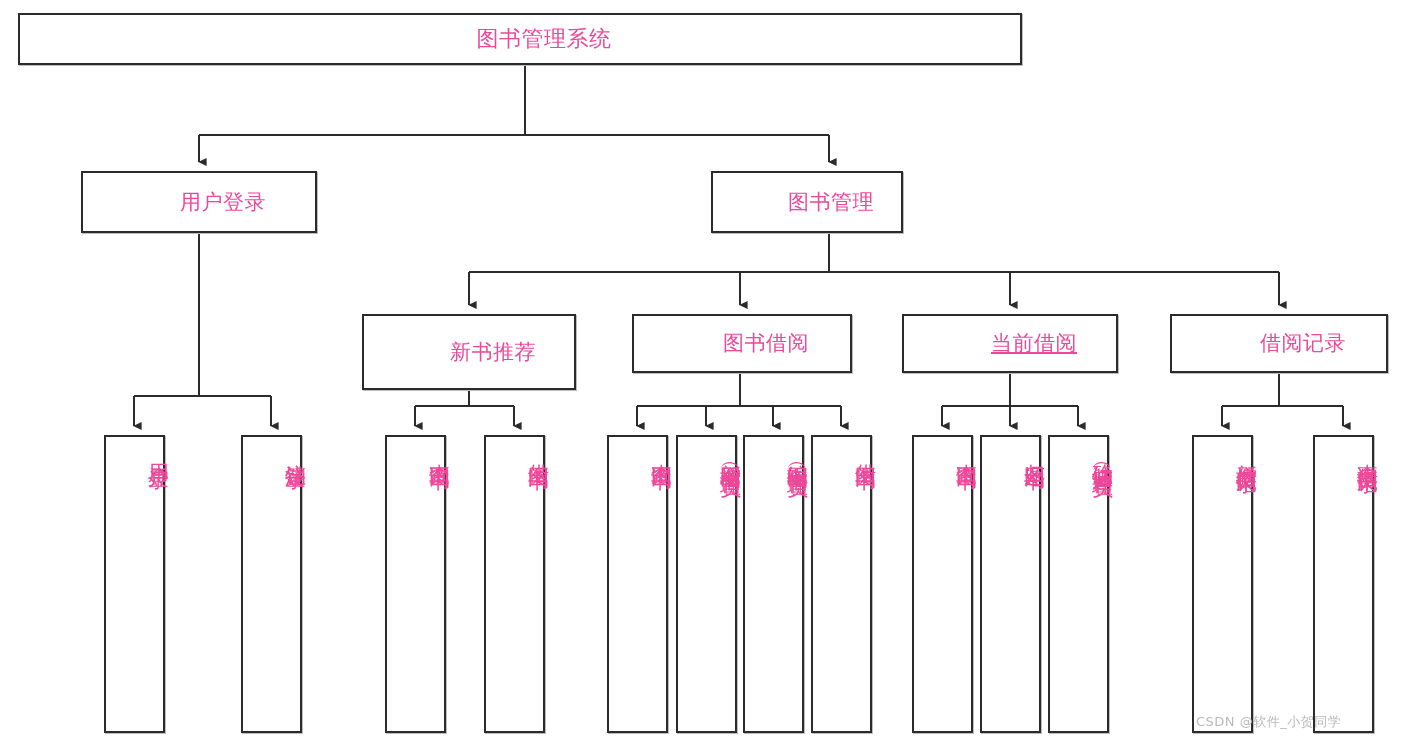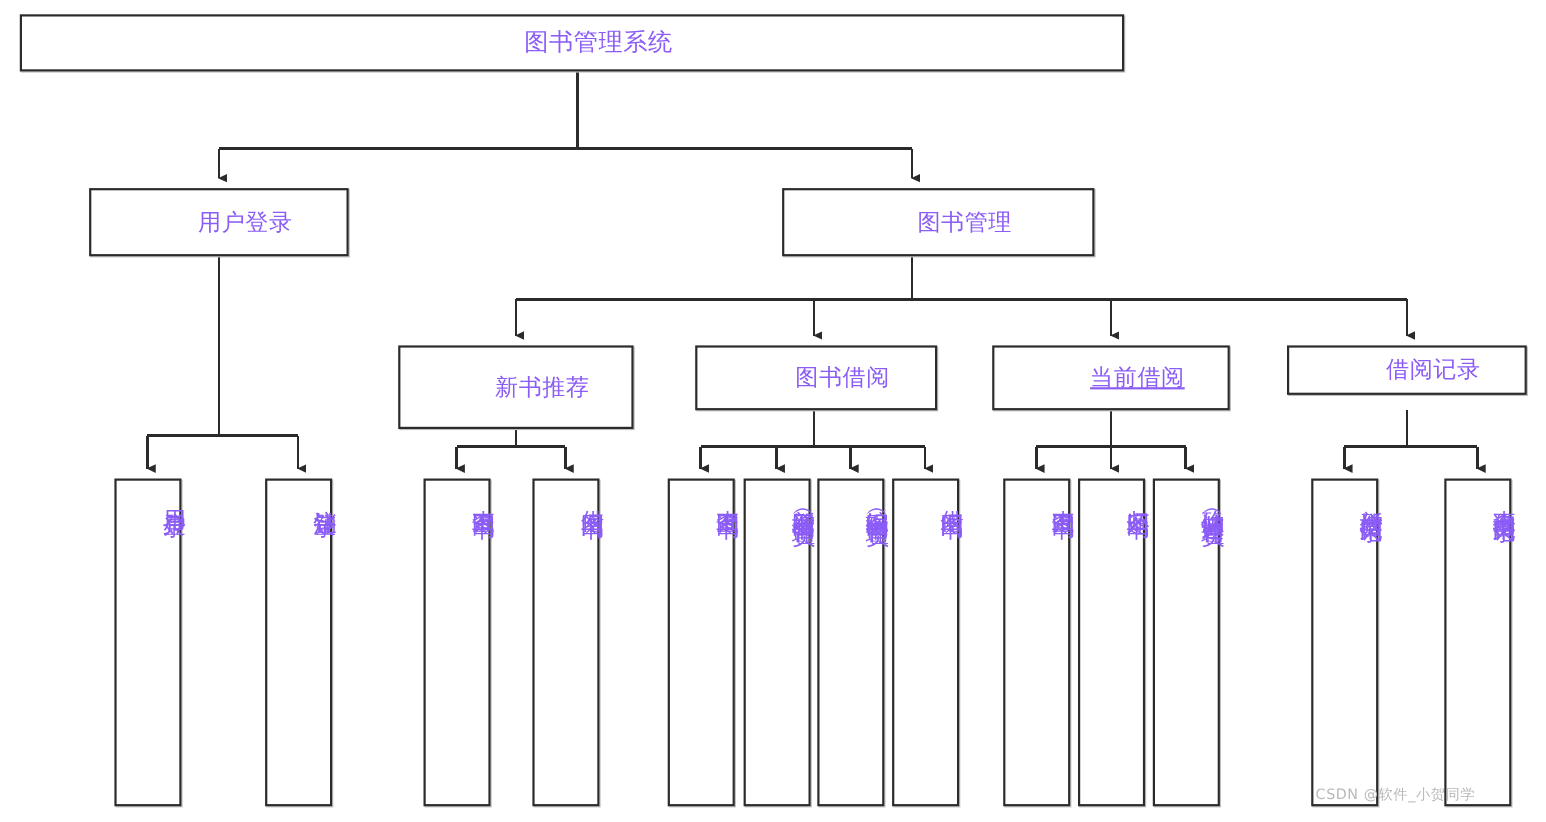--- a/index.html
+++ b/index.html
@@ -20,21 +20,21 @@
   }
   .node-box {
     position: absolute;
     box-sizing: border-box;
     background: #ffffff;
     border: 2px solid #2b2b2b;
     box-shadow: 1px 1px 0 0 #bdbdbd;
     display: flex;
     align-items: center;
     justify-content: center;
-    color: #8b5cf6;
+    color: #ec4899;
     padding-left: 48px;
   }
   .node-label {
     display: block;
     text-align: center;
     line-height: 1.18;
     letter-spacing: 0.5px;
     white-space: nowrap;
   }
   .node-horizontal .node-label {
@@ -120,33 +120,33 @@
       </g>
   </svg>
 
   <div id="nodes-layer">
       <div class="node-box node-root node-horizontal" style="left: 18px; top: 13px; width: 1004px; height: 52px;">
         <span class="node-label">图书管理系统</span>
       </div>
       <div class="node-box node-horizontal" style="left: 81px; top: 171px; width: 236px; height: 62px;">
         <span class="node-label">用户登录</span>
       </div>
-      <div class="node-box node-horizontal" style="left: 711px; top: 171px; width: 284px; height: 62px;">
+      <div class="node-box node-horizontal" style="left: 711px; top: 171px; width: 192px; height: 62px;">
         <span class="node-label">图书管理</span>
       </div>
       <div class="node-box node-horizontal" style="left: 362px; top: 314px; width: 214px; height: 76px;">
         <span class="node-label">新书推荐</span>
       </div>
       <div class="node-box node-horizontal" style="left: 632px; top: 314px; width: 220px; height: 59px; align-items: center;">
         <span class="node-label">图书借阅</span>
       </div>
       <div class="node-box node-horizontal" style="left: 902px; top: 314px; width: 216px; height: 59px; text-decoration: underline;">
         <span class="node-label">当前借阅</span>
       </div>
-      <div class="node-box node-horizontal" style="left: 1170px; top: 314px; width: 218px; height: 45px;">
+      <div class="node-box node-horizontal" style="left: 1170px; top: 314px; width: 218px; height: 59px;">
         <span class="node-label">借阅记录</span>
       </div>
       <div class="node-box node-vertical" style="left: 104px; top: 435px; width: 61px; height: 298px;">
         <span class="node-label">用户登录</span>
       </div>
       <div class="node-box node-vertical" style="left: 241px; top: 435px; width: 61px; height: 298px;">
         <span class="node-label">注销登录</span>
       </div>
       <div class="node-box node-vertical" style="left: 385px; top: 435px; width: 61px; height: 298px;">
         <span class="node-label">查询图书</span>

